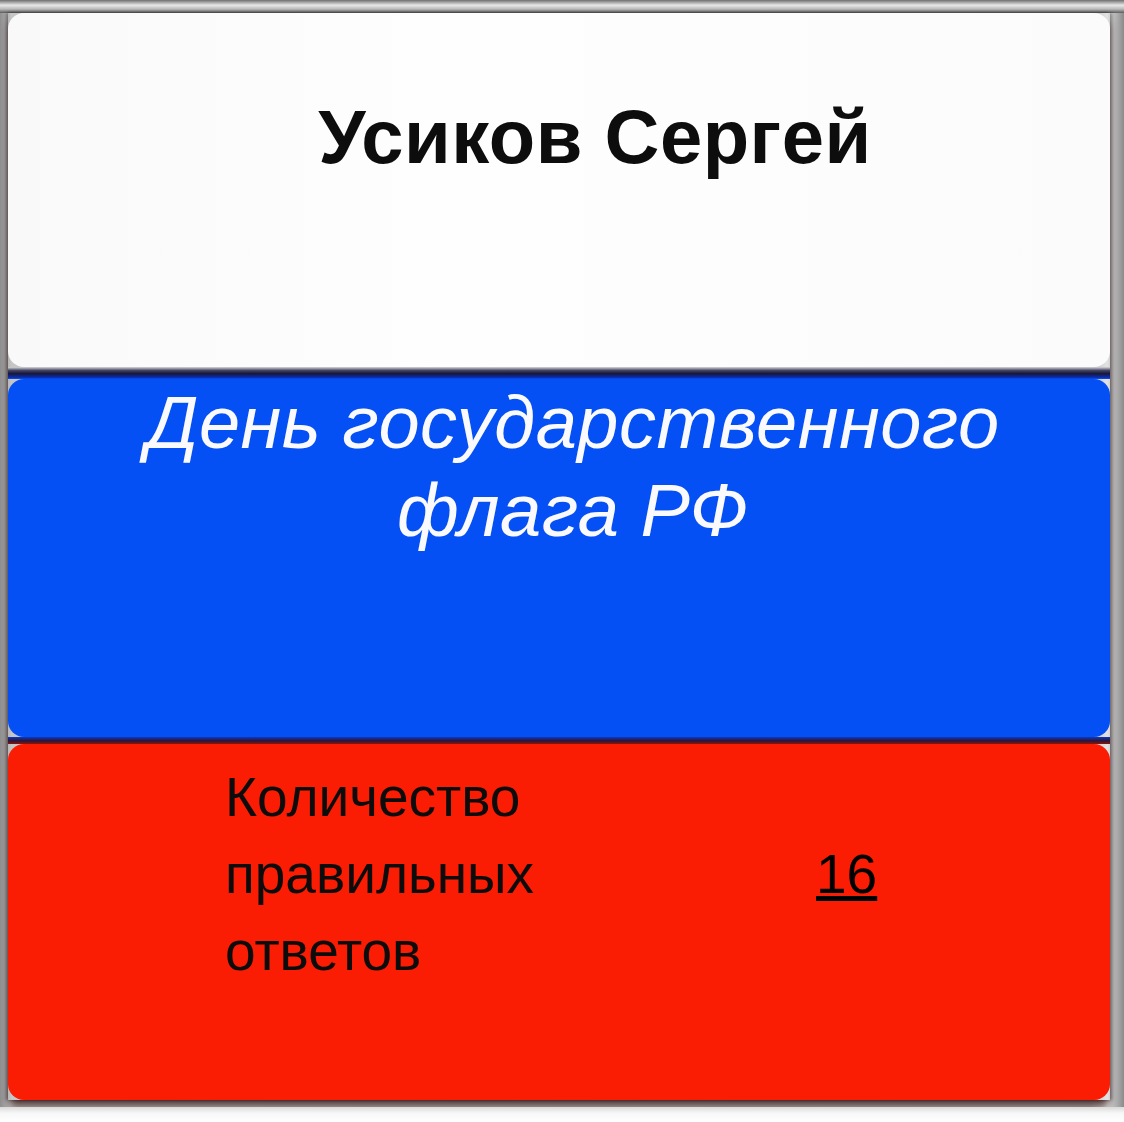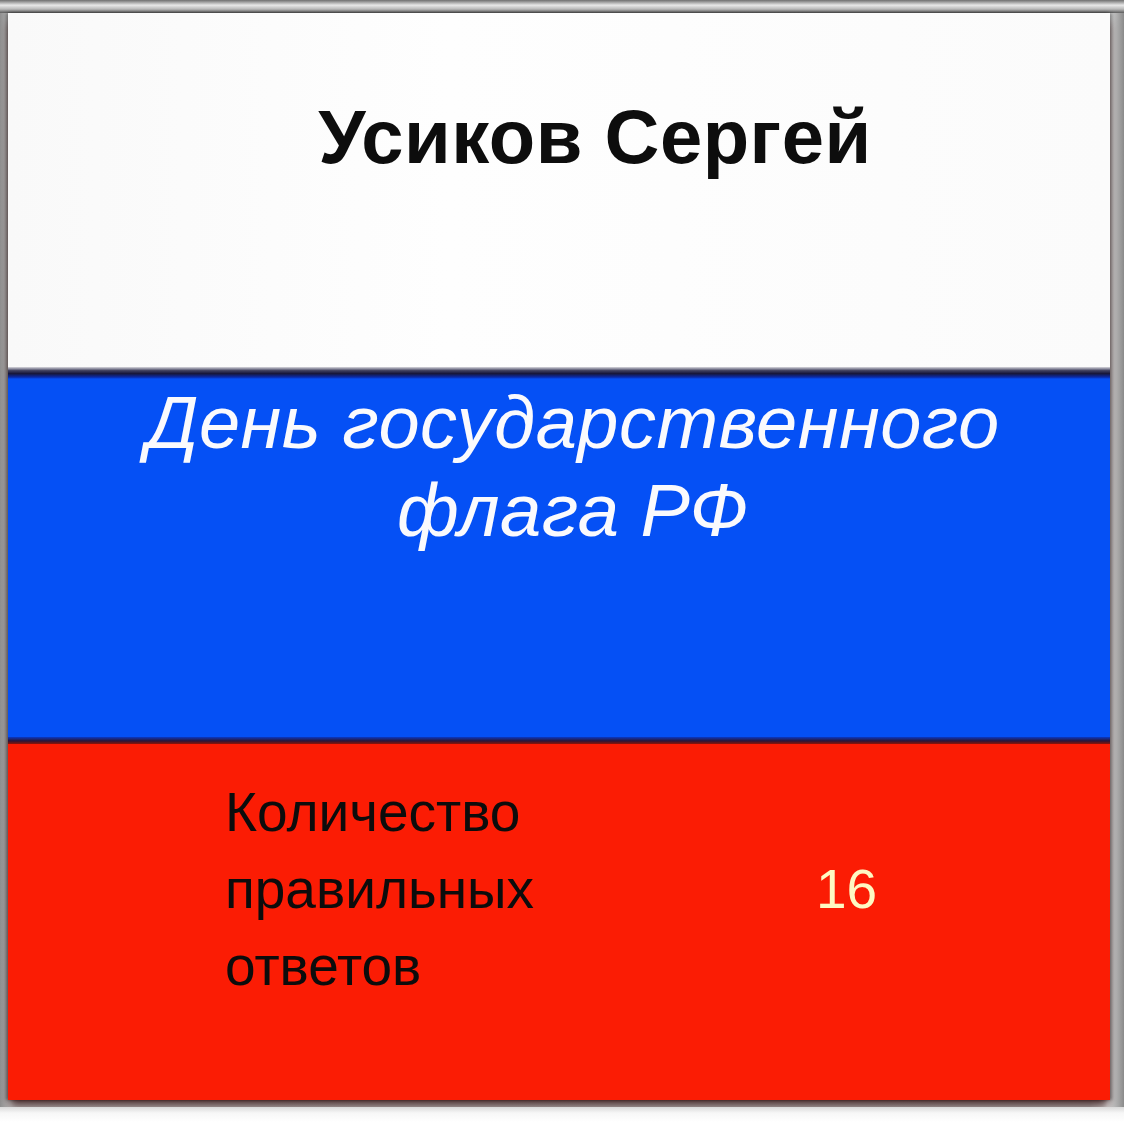--- a/index.html
+++ b/index.html
@@ -38,21 +38,21 @@
     left: 8px;
     right: 14px;
     bottom: 22px;            
     display: flex;
     flex-direction: column;
     box-shadow: 0 8px 9px -2px rgba(45, 8, 8, 0.78),
                 -2px 0 3px rgba(0,0,0,0.35),
                 2px 0 3px rgba(0,0,0,0.35);
   }
 
-  .band { position: relative; }
+  .band { position: relative; border-radius: 16px; }
 
   .band-white {
     flex: 0 0 354px;
     background: linear-gradient(90deg, #f9f9f9 0%, #fefefe 40%, #fbfbfb 100%);
   }
   .divider-top {
     flex: 0 0 12px;
     background: linear-gradient(180deg, #d8d8de 0%, #40405e 30%, #17173a 55%, #0b2ba8 85%, #0550f5 100%);
   }
   .band-blue {
@@ -91,35 +91,36 @@
     letter-spacing: 0.5px;
     color: #fafafd;
     max-width: 1000px;
     margin-left: auto;
     margin-right: auto;
   }
 
   .score-row {
     display: flex;
     align-items: flex-start;
-    padding-top: 30px;
+    padding-top: 15px;
   }
   .score-label {
     margin-left: 217px;
     width: 365px;
     font-size: 55px;
     line-height: 77px;
     color: #0c0c0c;
   }
   .score-value {
     margin-left: 226px;
     margin-top: 77px;         
     font-size: 55px;
     line-height: 77px;
-    color: #fef9c3;
+    color: #000000;
+    text-decoration: underline;
   }
 </style>
 </head>
 <body>
 
 <div class="frame">
   <div class="slide">
 
     <section class="band band-white">
       <h1 class="author">Усиков Сергей</h1>

